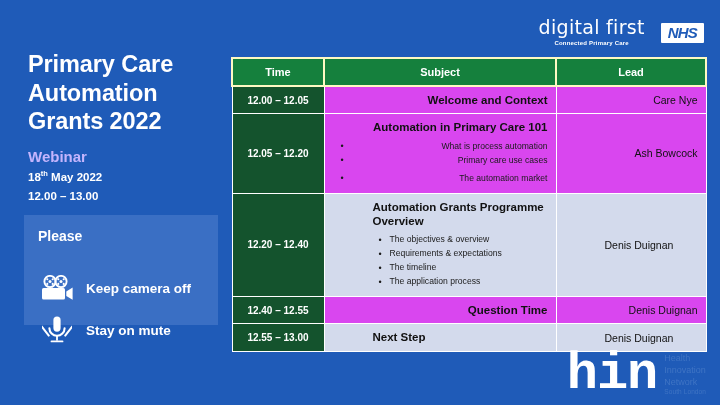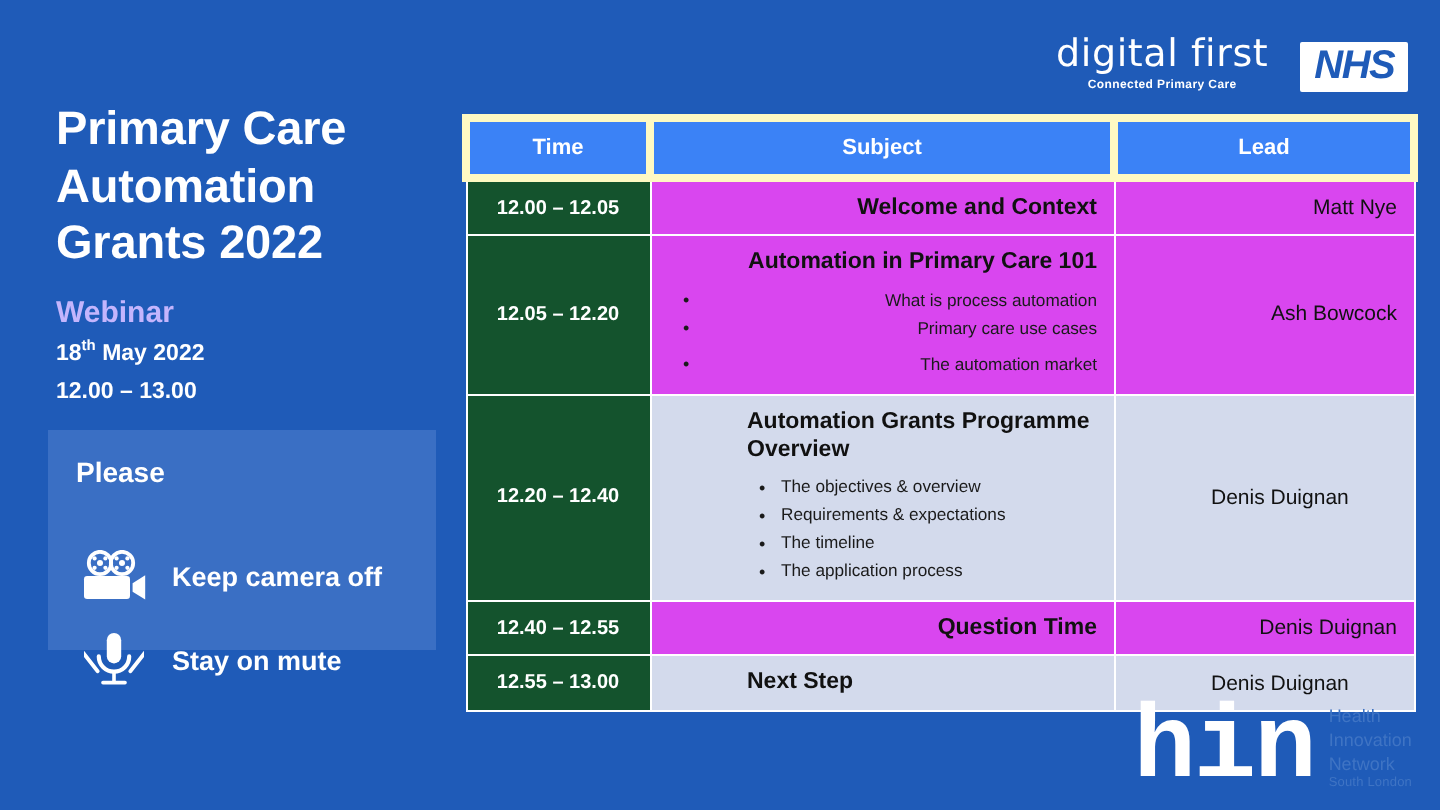--- a/index.html
+++ b/index.html
@@ -135,21 +135,21 @@
     white-space: nowrap;
   }
   .nhs-logo {
     background: #ffffff;
     padding: 2px 7px 3px 7px;
     border-radius: 1px;
     display: inline-block;
   }
   .nhs-text {
     color: #1F5BB8;
-    font-size: 20px;
+    font-size: 15px;
     font-weight: bold;
     font-style: italic;
     letter-spacing: -0.8px;
     line-height: 1;
     display: block;
     font-family: "Liberation Sans", sans-serif;
   }
 
   
   .hin-logo {
@@ -189,27 +189,27 @@
   table.agenda {
     width: 100%;
     border-collapse: collapse;
     table-layout: fixed;
   }
   table.agenda col.c-time { width: 92px; }
   table.agenda col.c-subject { width: 232px; }
   table.agenda col.c-lead { width: 150px; }
 
   table.agenda th {
-    background: #3b82f6;
+    background: #15803d;
     color: #ffffff;
     font-size: 11px;
     font-weight: bold;
     padding: 7px 4px;
     text-align: center;
-    border: 4px solid #fef9c3;
+    border: 2px solid #fef9c3;
   }
   table.agenda td {
     border: 1px solid #ffffff;
     vertical-align: middle;
   }
   td.time-cell {
     background: #14532d;
     color: #ffffff;
     font-size: 10px;
     font-weight: bold;
@@ -334,21 +334,21 @@
           <th>Subject</th>
           <th>Lead</th>
         </tr>
       </thead>
       <tbody>
         <tr class="band-a">
           <td class="time-cell">12.00 – 12.05</td>
           <td class="subject-cell">
             <div class="subject-title">Welcome and Context</div>
           </td>
-          <td class="lead-cell"><span class="lead-indent">Matt Nye</span></td>
+          <td class="lead-cell"><span class="lead-indent">Care Nye</span></td>
         </tr>
 
         <tr class="band-a">
           <td class="time-cell">12.05 – 12.20</td>
           <td class="subject-cell">
             <div class="subject-title">Automation in Primary Care 101</div>
             <ul class="bullets">
               <li>What is process automation</li>
               <li>Primary care use cases</li>
               <li style="margin-top:4px">The automation market</li>

